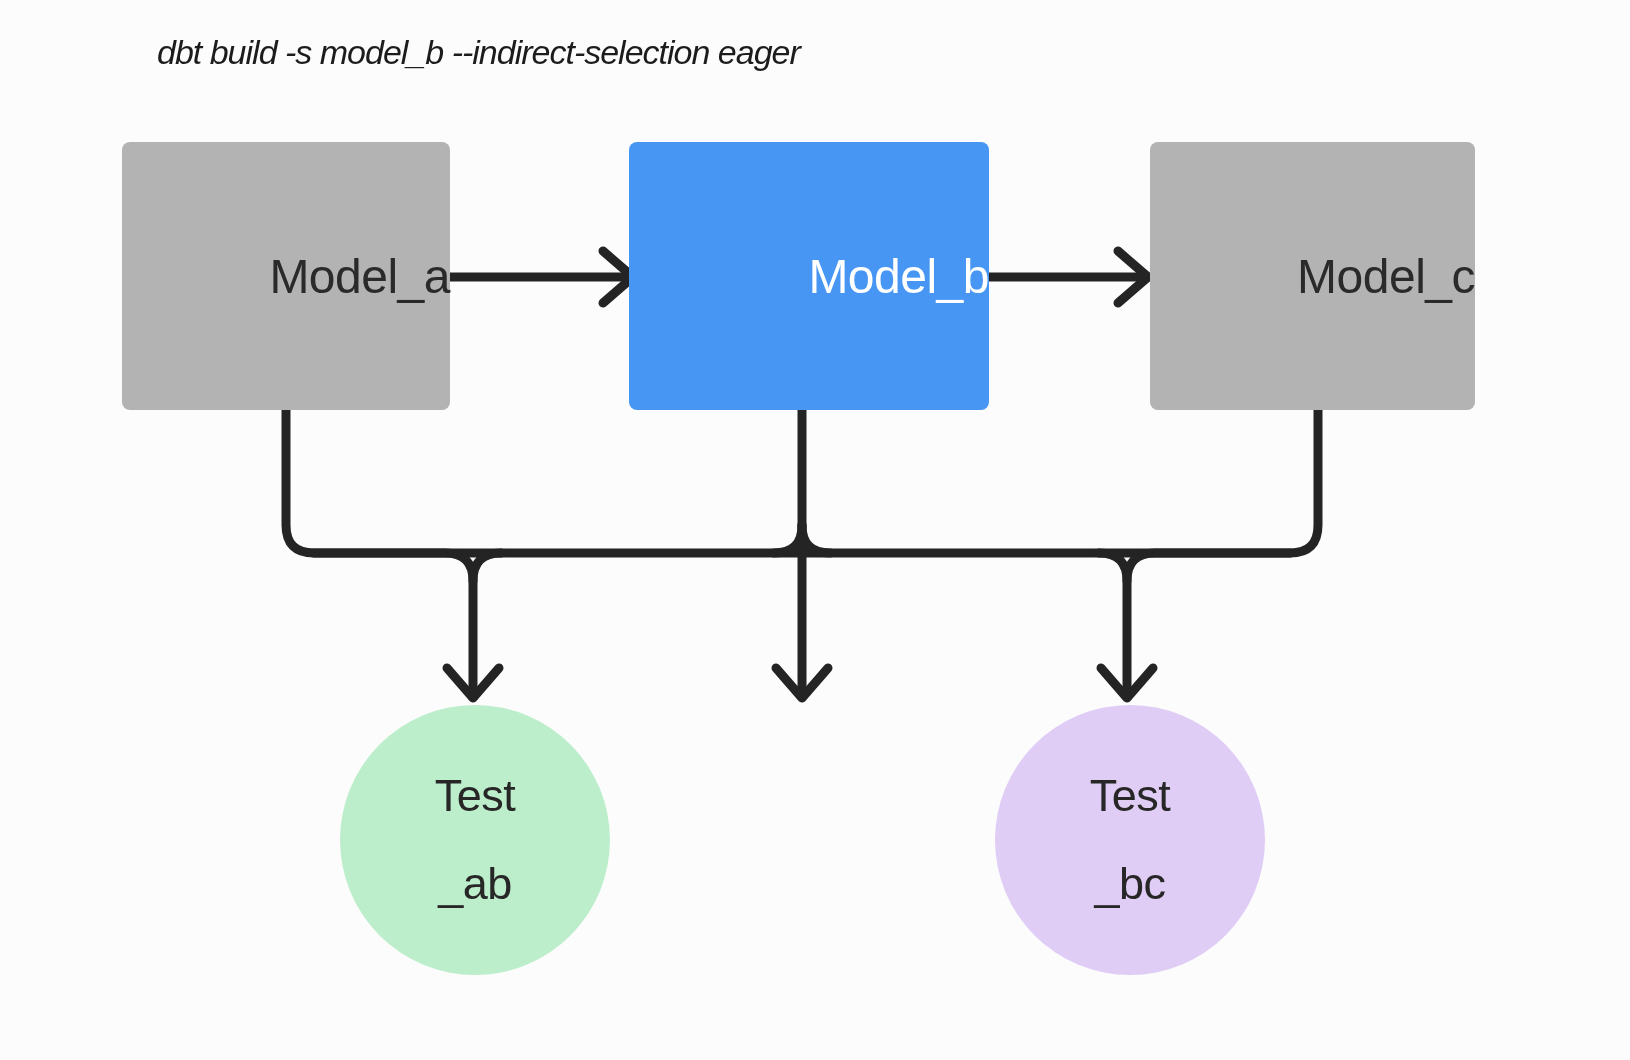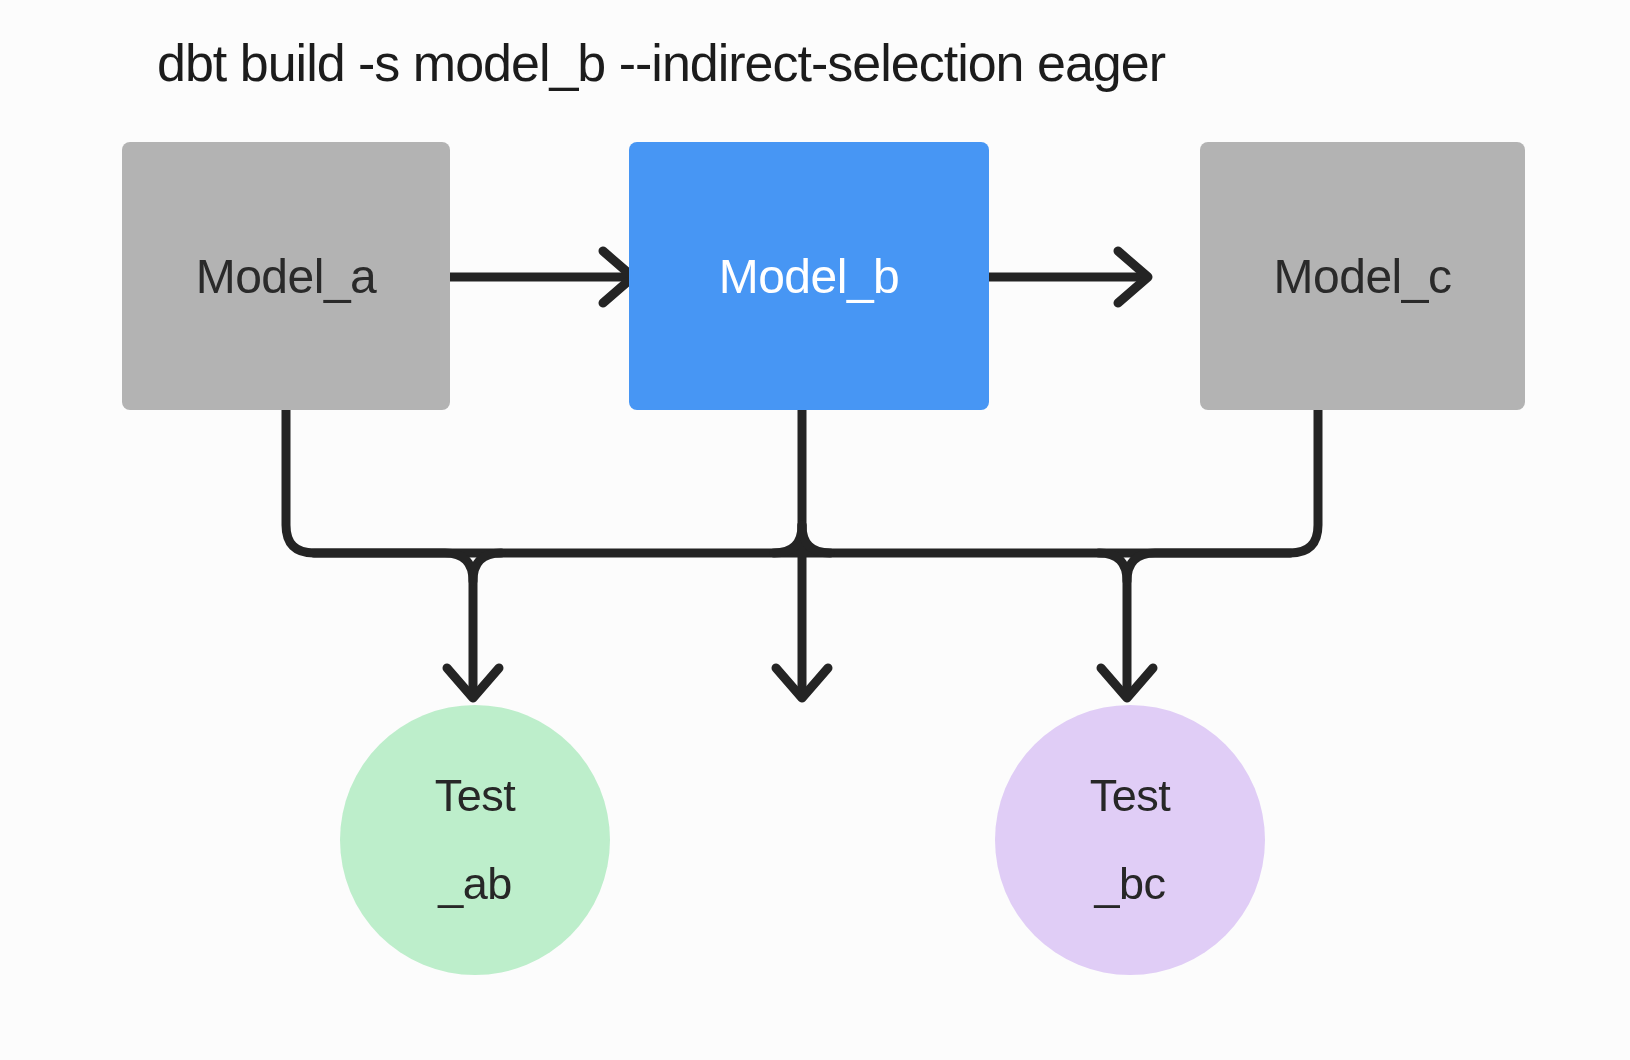--- a/index.html
+++ b/index.html
@@ -8,53 +8,54 @@
     width: 1630px;
     height: 1060px;
     background: var(--canvas-bg, #fcfcfc);
     font-family: "Liberation Sans", sans-serif;
     overflow: hidden;
   }
   .title {
     position: absolute;
     left: 157px;
     top: 33px;
-    font-size: 52px;
+    font-size: 34px;
     letter-spacing: -1px;
     color: var(--title-text, #1c1c1c);
     white-space: nowrap;
+    font-style: italic;
   }
   .connector-layer {
     position: absolute;
     left: 0; top: 0;
     width: 1630px; height: 1060px;
   }
   .connector-layer path {
     fill: none;
     stroke: var(--line, #242424);
     stroke-width: 9;
     stroke-linecap: round;
     stroke-linejoin: round;
   }
   .model {
     position: absolute;
     top: 142px;
     height: 268px;
     border-radius: 8px;
     display: flex;
     align-items: center;
-    justify-content: center;
+    justify-content: flex-end;
     font-size: 48px;
     letter-spacing: -0.5px;
     color: var(--model-text-dark, #2a2a2a);
   }
   .model-a { left: 122px; width: 328px; background: var(--model-gray, #b3b3b3); }
   .model-b { left: 629px; width: 360px; background: var(--model-blue, #4796f4);
              color: var(--model-text-light, #ffffff); }
-  .model-c { left: 1200px; width: 325px; background: var(--model-gray, #b3b3b3); }
+  .model-c { left: 1150px; width: 325px; background: var(--model-gray, #b3b3b3); }
   .test {
     position: absolute;
     top: 705px;
     width: 270px;
     height: 270px;
     border-radius: 50%;
     display: flex;
     flex-direction: column;
     align-items: center;
     justify-content: center;

